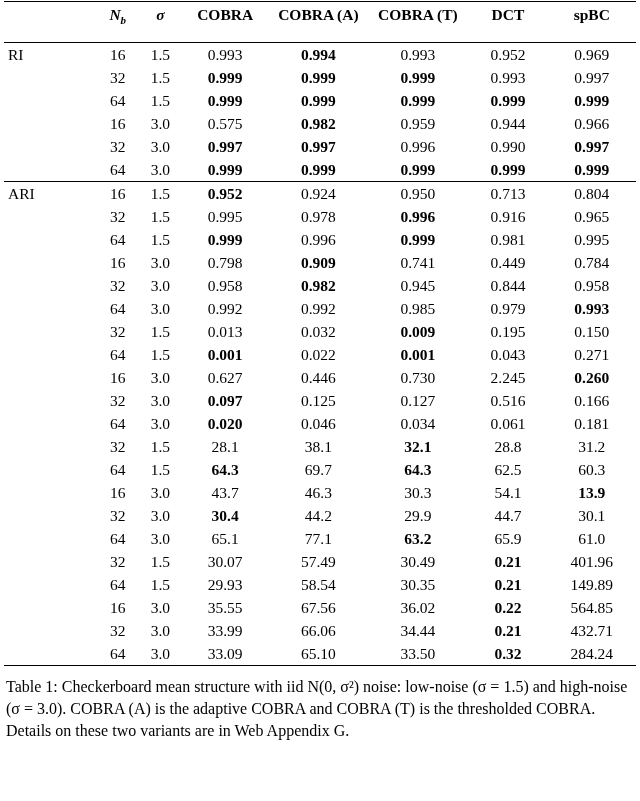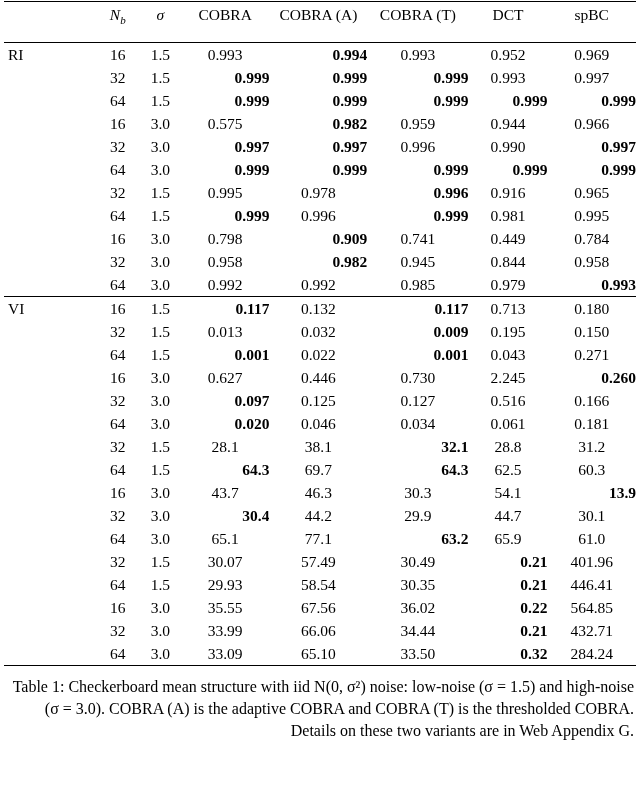--- a/index.html
+++ b/index.html
@@ -14,45 +14,45 @@
   .page { padding: 1px 4px 0 4px; }
 
   table.results {
     width: 100%;
     border-collapse: collapse;
     table-layout: fixed;
     border-top: 1.5px solid #000;
     border-bottom: 1.5px solid #000;
   }
   thead th {
-    font-weight: normal;
+    font-weight: bold;
     font-size: 15.5px;
     line-height: 17px;
     padding: 4px 0 19px;
     border-bottom: 1.3px solid #000;
     text-align: center;
   }
   td {
     font-size: 15.5px;
     line-height: 17px;
     padding: 3px 0;
     text-align: center;
     overflow: hidden;
     white-space: nowrap;
   }
   .col-metric { text-align: left; padding-left: 4px; }
   tr.section-start td { border-top: 1.3px solid #000; }
-  .best { font-weight: bold; text-align: right; }
+  .best { font-weight: bold; }
   .math { font-style: italic; }
   sub { font-size: 11px; line-height: 0; }
   .caption {
     margin: 10px 2px 0 2px;
     font-size: 16px;
     line-height: 22px;
-    text-align: right;
+    text-align: left;
   }
 </style>
 </head>
 <body>
 
 <div class="page">
 
   <table class="results">
     <colgroup>
       <col style="width:14.5%">
@@ -130,20 +130,30 @@
         <tr>
           <td class="col-metric"></td>
           <td>64</td>
           <td>3.0</td>
           <td class="best">0.999</td>
           <td class="best">0.999</td>
           <td class="best">0.999</td>
           <td class="best">0.999</td>
           <td class="best">0.999</td>
         </tr>
+        <tr class="section-start">
+          <td class="col-metric"><span>ARI</span></td>
+          <td>16</td>
+          <td>1.5</td>
+          <td class="best">0.952</td>
+          <td>0.924</td>
+          <td>0.950</td>
+          <td>0.713</td>
+          <td>0.804</td>
+        </tr>
         <tr>
           <td class="col-metric"></td>
           <td>32</td>
           <td>1.5</td>
           <td>0.995</td>
           <td>0.978</td>
           <td class="best">0.996</td>
           <td>0.916</td>
           <td>0.965</td>
         </tr>
@@ -180,30 +190,20 @@
         <tr>
           <td class="col-metric"></td>
           <td>64</td>
           <td>3.0</td>
           <td>0.992</td>
           <td>0.992</td>
           <td>0.985</td>
           <td>0.979</td>
           <td class="best">0.993</td>
         </tr>
-        <tr class="section-start">
-          <td class="col-metric"><span>VI</span></td>
-          <td>16</td>
-          <td>1.5</td>
-          <td class="best">0.117</td>
-          <td>0.132</td>
-          <td class="best">0.117</td>
-          <td>0.713</td>
-          <td>0.180</td>
-        </tr>
         <tr>
           <td class="col-metric"></td>
           <td>32</td>
           <td>1.5</td>
           <td>0.013</td>
           <td>0.032</td>
           <td class="best">0.009</td>
           <td>0.195</td>
           <td>0.150</td>
         </tr>
@@ -308,21 +308,21 @@
           <td>401.96</td>
         </tr>
         <tr>
           <td class="col-metric"></td>
           <td>64</td>
           <td>1.5</td>
           <td>29.93</td>
           <td>58.54</td>
           <td>30.35</td>
           <td class="best">0.21</td>
-          <td>446.41</td>
+          <td>149.89</td>
         </tr>
         <tr>
           <td class="col-metric"></td>
           <td>16</td>
           <td>3.0</td>
           <td>35.55</td>
           <td>67.56</td>
           <td>36.02</td>
           <td class="best">0.22</td>
           <td>564.85</td>

